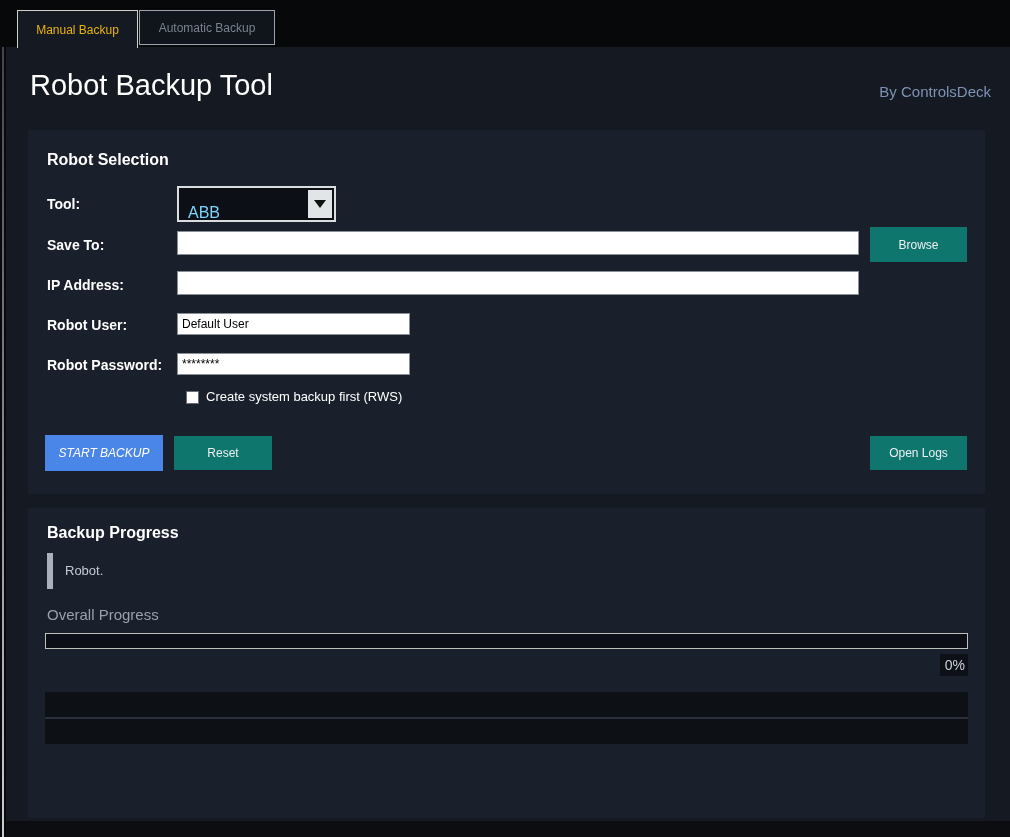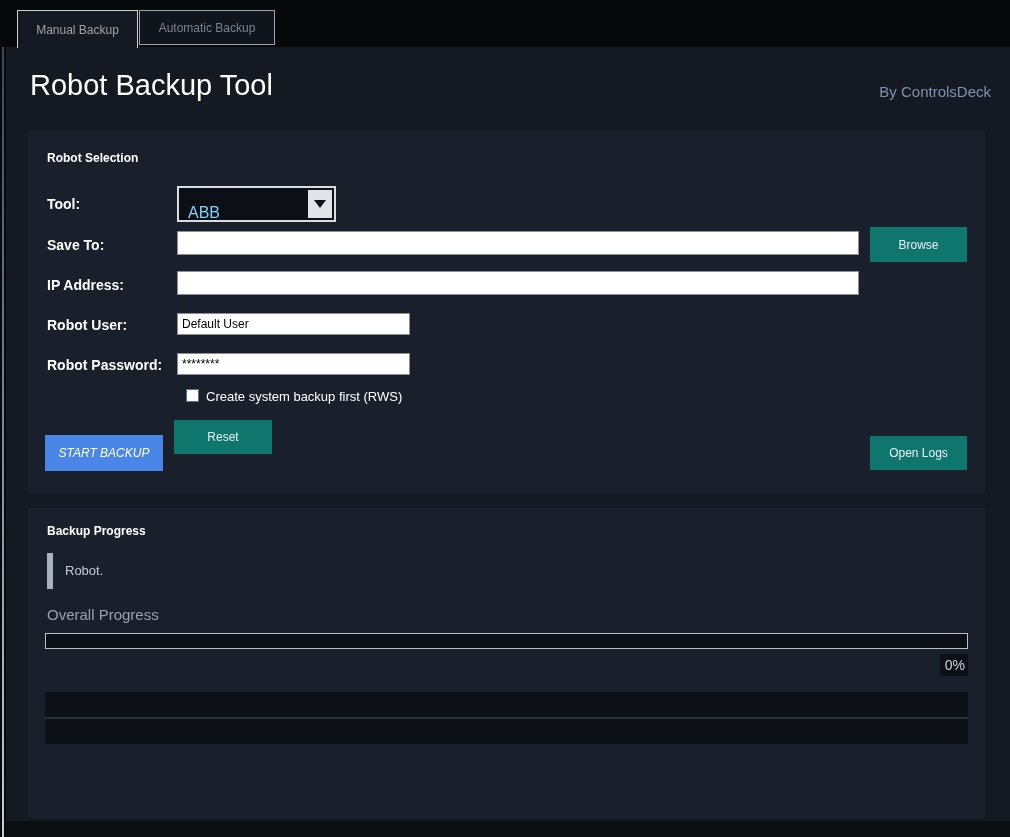--- a/index.html
+++ b/index.html
@@ -8,36 +8,36 @@
 
   .window { position:relative; width:1010px; height:837px; background:#08090C; overflow:hidden; }
   .edge-line { position:absolute; left:2px; top:6px; bottom:0; width:2px;
                background:linear-gradient(#3a3e44, #c9ccd1); }
 
   
   .tabbar { position:absolute; top:0; left:0; right:0; height:47px; background:#07080A; }
   .tab { position:absolute; top:10px; display:flex; align-items:center; justify-content:center;
          font-size:12px; cursor:pointer; }
   .tab-active { left:17px; width:121px; height:38px; background:#151A22;
-                border:1px solid #CFCFCF; border-bottom:none; color:#a3a3a3; z-index:2; }
+                border:1px solid #CFCFCF; border-bottom:none; color:#eab308; z-index:2; }
   .tab-inactive { left:139px; width:136px; height:35px; background:#10141B;
                   border:1px solid #9CA3AC; color:#79828F; }
 
   
   .content { position:absolute; top:47px; left:6px; right:0; bottom:0; background:#151A22; }
   .bottom-strip { position:absolute; left:0; right:0; bottom:0; height:16px; background:#0B0D11; }
 
   .title { position:absolute; left:24px; top:22px; font-size:29px; font-weight:400; color:#FFFFFF; }
   .byline { position:absolute; right:19px; top:36px; font-size:15px; color:#7E92B4; }
 
   .panel { position:absolute; left:22px; width:957px; background:#1A202B; border-radius:2px; }
   .panel-selection { top:83px; height:364px; }
   .panel-progress  { top:461px; height:310px; }
 
-  .panel-heading { position:absolute; left:19px; font-size:12px; font-weight:bold; color:#FFFFFF; }
+  .panel-heading { position:absolute; left:19px; font-size:16px; font-weight:bold; color:#FFFFFF; }
   .h-sel { top:21px; } .h-prog { top:16px; }
 
   .field-label { position:absolute; left:19px; font-size:14px; font-weight:bold; color:#FFFFFF; }
   .lbl-brand { top:66px; } .lbl-save { top:107px; } .lbl-ip { top:147px; }
   .lbl-user { top:187px; } .lbl-pass { top:227px;text-align:center; }
 
   
   .combo { position:absolute; left:149px; top:56px; width:159px; height:36px;
            background:#0C1016; border:2px solid #DADDE0; cursor:pointer; }
   .combo-value { position:absolute; left:9px; top:16px; font-size:16px; color:#7dd3fc; }
@@ -46,29 +46,29 @@
   .caret { width:0; height:0; border-left:6px solid transparent; border-right:6px solid transparent;
            border-top:8px solid #121212; }
 
   .text-input { position:absolute; background:#FFFFFF; border:1px solid #8A8F96; color:#000;
                 font-size:12px; padding:0 4px; font-family:inherit; }
   .input-wide { left:149px; width:682px; height:24px; }
   .input-save { top:101px; } .input-ip { top:141px; }
   .input-small { left:149px; width:233px; height:22px; }
   .input-user { top:183px; } .input-pass { top:223px; }
 
-  .checkbox-row { position:absolute; left:158px; top:259px; display:flex; align-items:flex-start; gap:7px; }
+  .checkbox-row { position:absolute; left:158px; top:259px; display:flex; align-items:flex-end; gap:7px; }
   .checkbox { width:13px; height:13px; background:#FFFFFF; border:1px solid #6A6F76; cursor:pointer; }
   .checkbox-label { color:#FFFFFF; font-size:13px; }
 
   .btn { position:absolute; display:flex; align-items:center; justify-content:center;
          background:#0f766e; color:#EDF0F4; font-size:12px; border:none; cursor:pointer;
          font-family:inherit; }
   .btn-start { left:17px; top:305px; width:118px; height:36px; background:#4A86E8; color:#FFFFFF;font-style:italic; }
-  .btn-reset { left:146px; top:290px; width:98px; height:34px; }
+  .btn-reset { left:146px; top:306px; width:98px; height:34px; }
   .btn-browse { left:842px; top:97px; width:97px; height:35px; }
   .btn-logs { left:842px; top:306px; width:97px; height:34px; }
 
   
   .status-bar { position:absolute; left:19px; top:45px; width:6px; height:36px; background:#A9B1BC; }
   .status-text { position:absolute; left:37px; top:55px; font-size:13px; color:#C5CBD5; }
   .overall-label { position:absolute; left:19px; top:98px; font-size:15px; color:#97A0AC; }
   .progress-track { position:absolute; left:17px; top:125px; width:923px; height:16px;
                     border:1px solid #BDC1BA; background:#0C1016; }
   .progress-fill { height:100%; width:0%; background:#4A86E8; }

